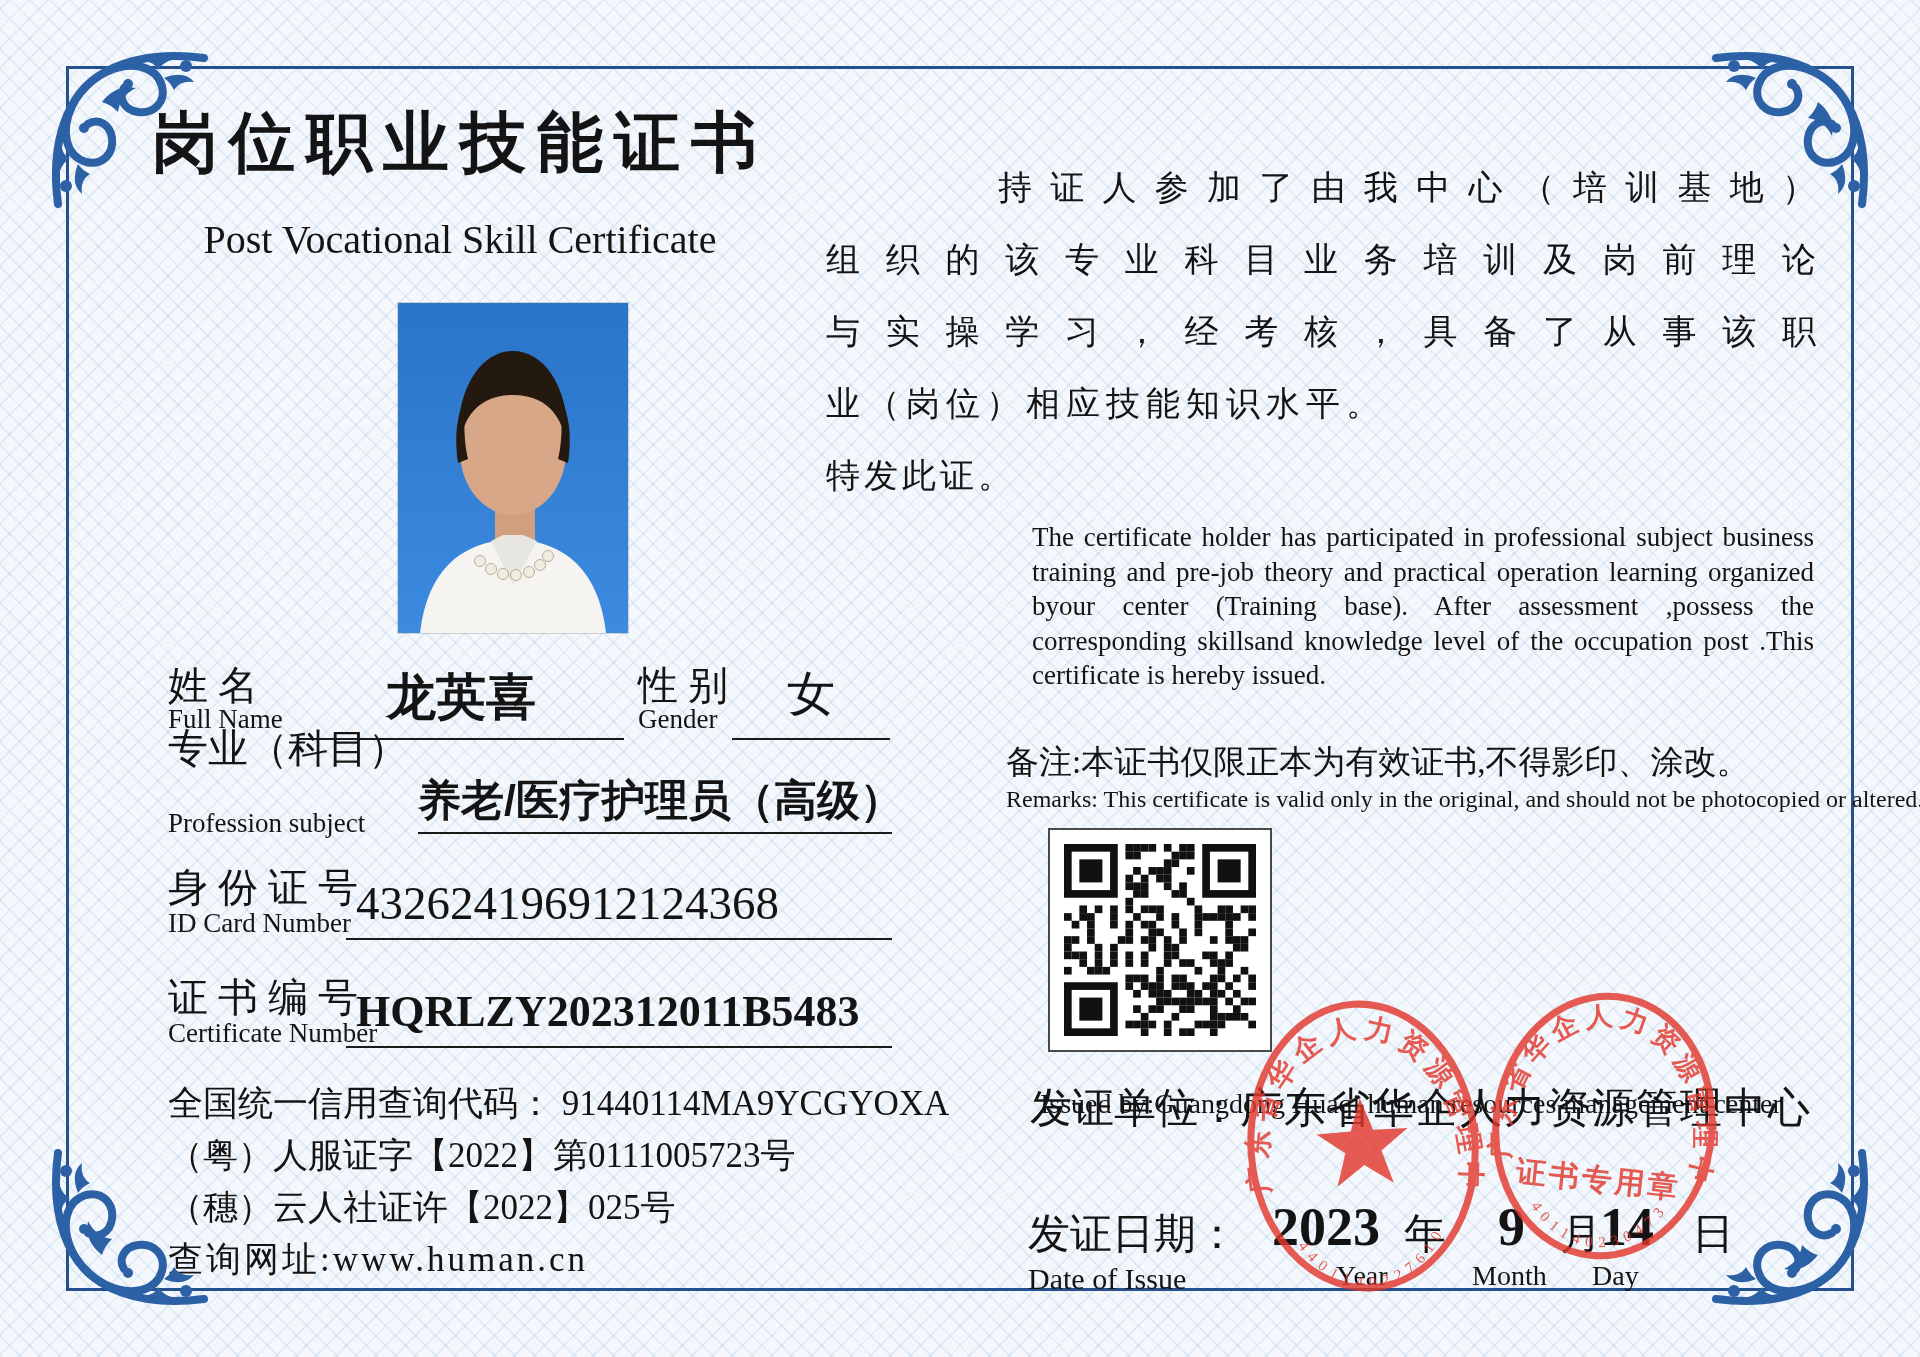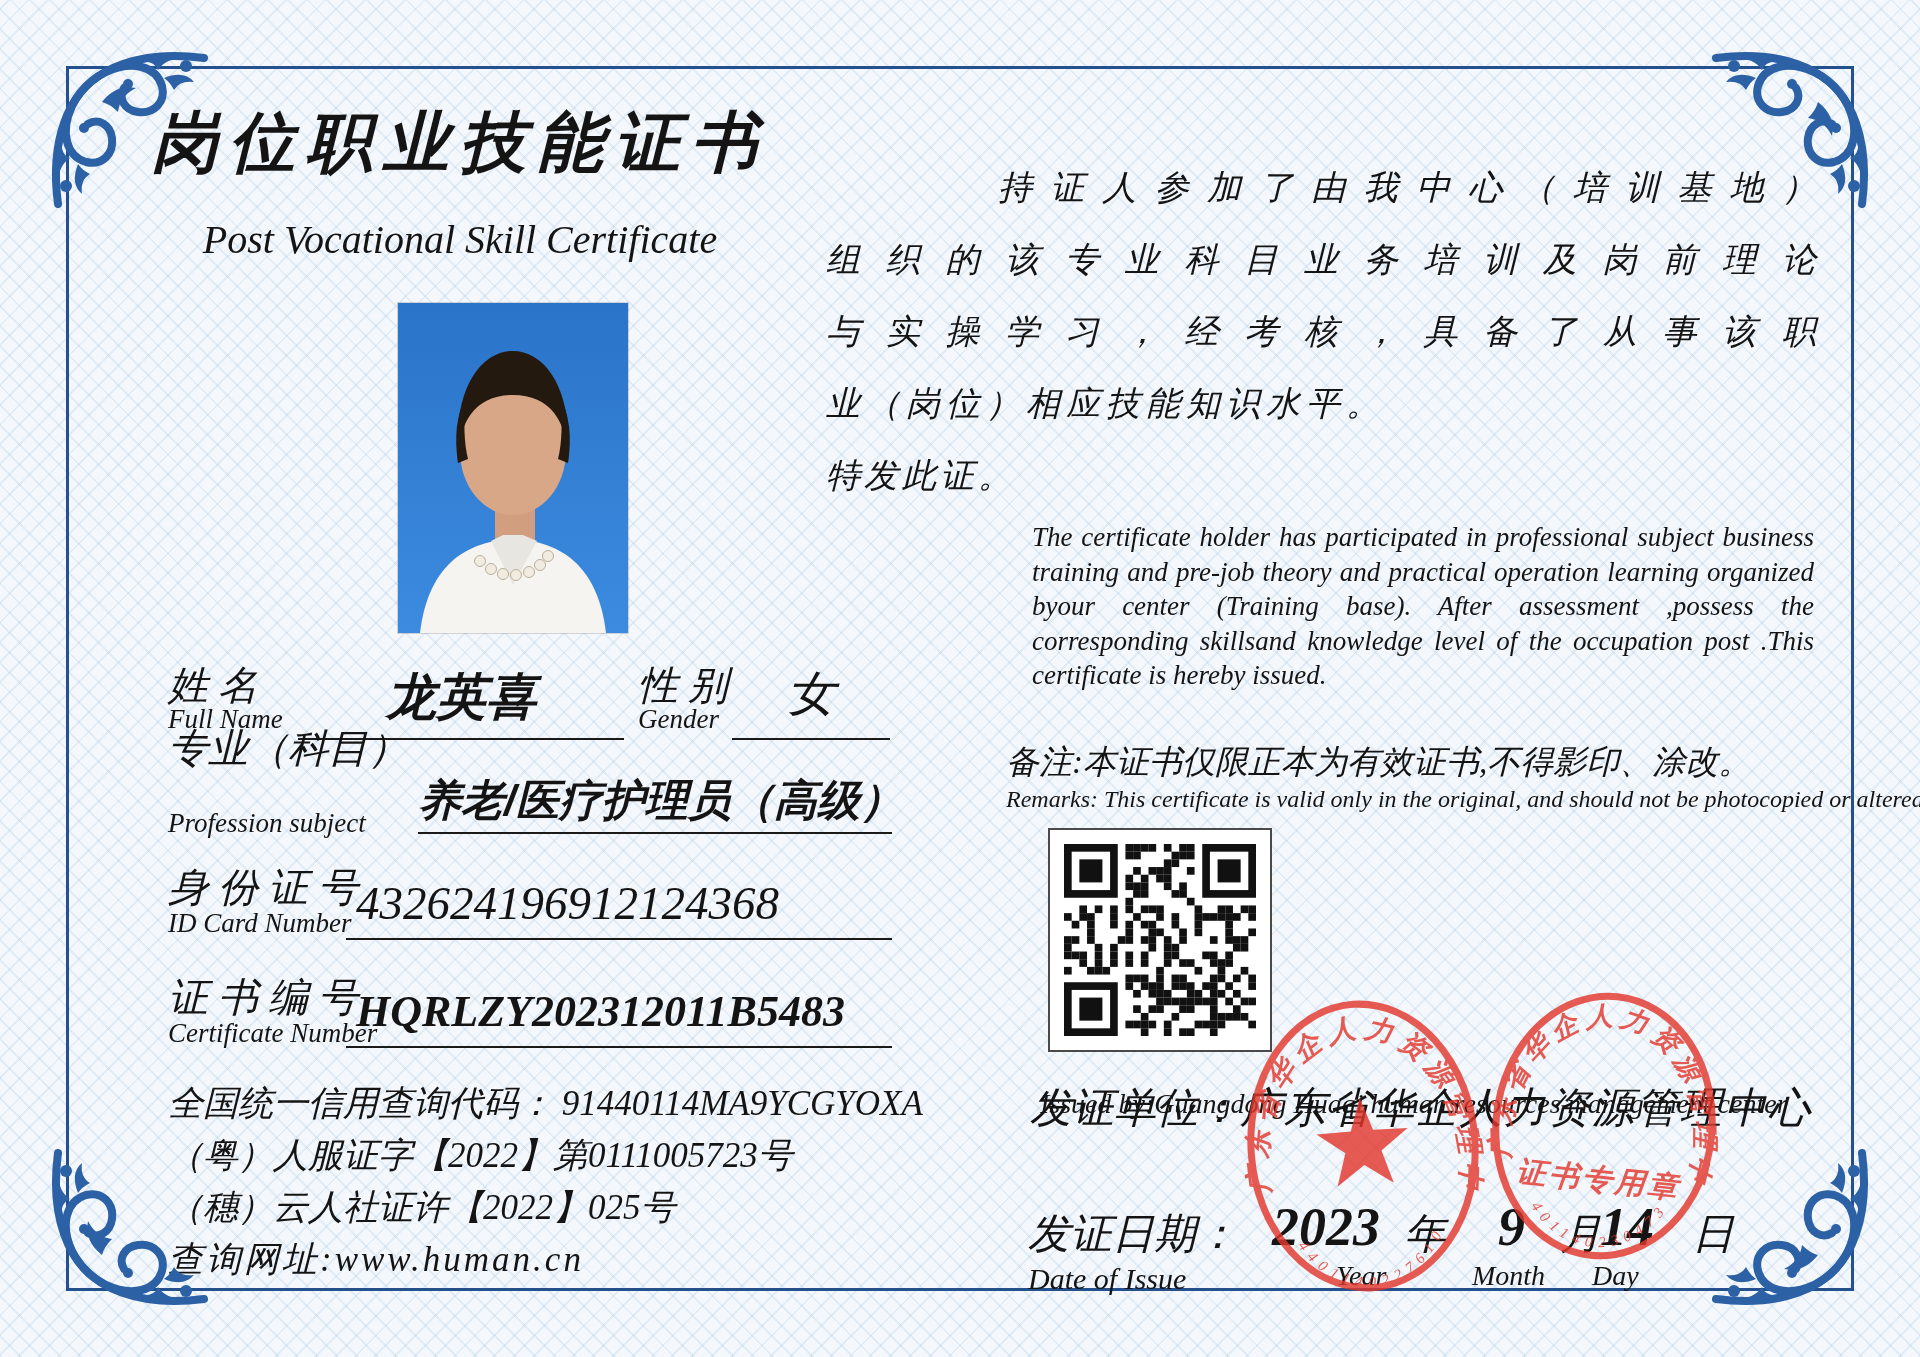--- a/index.html
+++ b/index.html
@@ -2,21 +2,21 @@
 <html><head>
 <meta charset="utf-8">
 <style>
   html,body{margin:0;padding:0;background:#fff;}
   .page{
     position:relative;width:1920px;height:1357px;overflow:hidden;
     background-color:#f4f8fc;
     background-image:
       repeating-linear-gradient(45deg, rgba(137,177,215,.17) 0 2px, rgba(0,0,0,0) 2px 14px),
       repeating-linear-gradient(-45deg, rgba(137,177,215,.17) 0 2px, rgba(0,0,0,0) 2px 14px);
-    font-family:"Liberation Serif", serif;color:#141414;font-style:italic;
+    font-family:"Liberation Serif", serif;color:#141414;
   }
   .frame{position:absolute;inset:66px;border:3px solid #24518e;}
   .corner{position:absolute;width:172px;height:172px;z-index:3;}
   .corner.tl{left:44px;top:44px;}
   .corner.tr{right:44px;top:44px;transform:rotate(90deg);}
   .corner.br{right:44px;bottom:44px;transform:rotate(180deg);}
   .corner.bl{left:44px;bottom:44px;transform:rotate(270deg);}
   .abs{position:absolute;}
 
   

